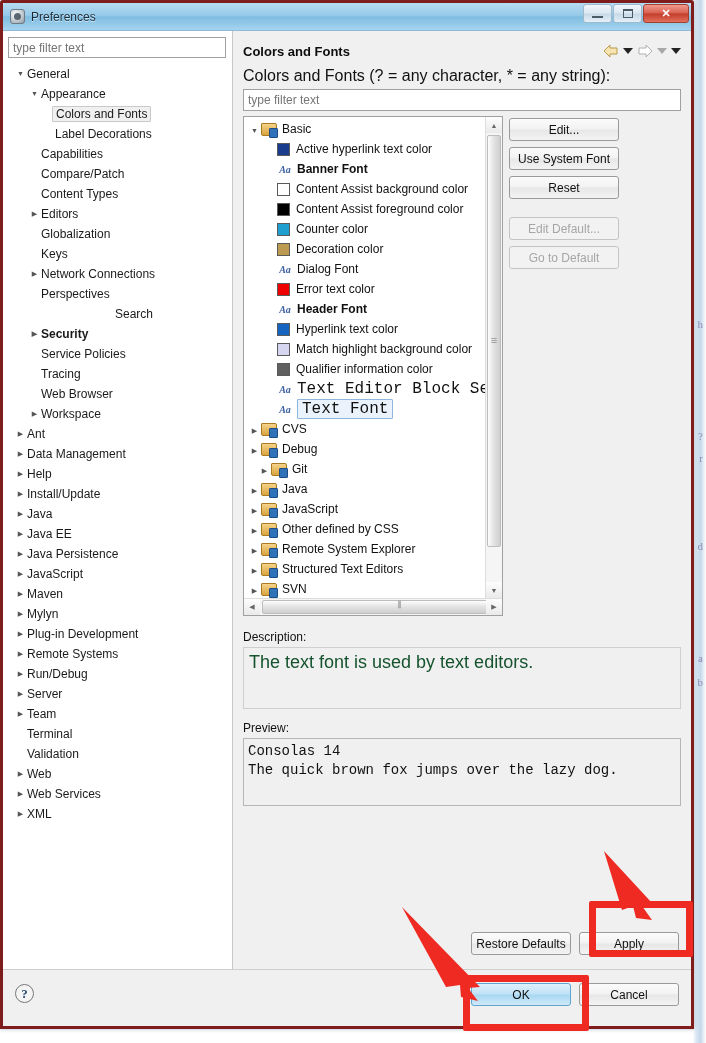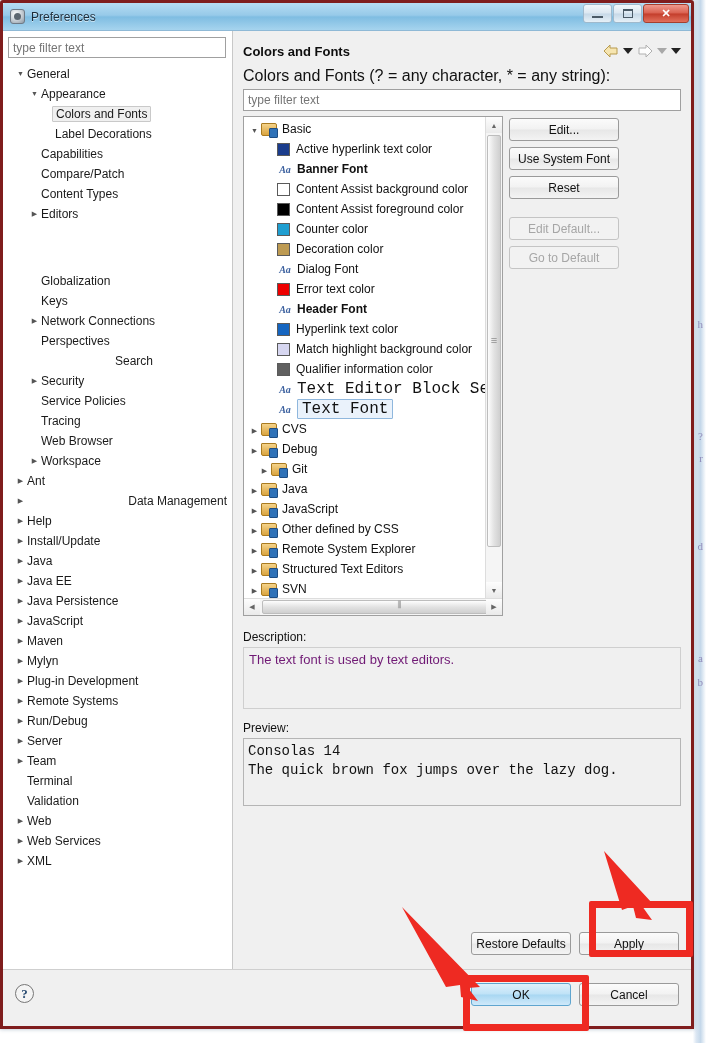--- a/index.html
+++ b/index.html
@@ -282,21 +282,21 @@
   .btn.disabled { color: #a6a6a6; border-color: #c4c4c4; background:#f2f2f2; }
   .btn.gap-top { margin-top: 12px; }
 
   .desc-label { margin-top: 14px; font-size: 12px; color:#111; }
   .desc-box {
     margin-top: 3px;
     height: 62px;
     border: 1px solid #cfcfcf;
     background: #f0f0f0;
     padding: 4px 5px;
-    font-size: 13px; color: #701a75;
+    font-size: 18px; color: #14532d;
   }
   .preview-label { margin-top: 12px; font-size: 12px; color:#111; }
   .preview-box {
     margin-top: 3px;
     height: 68px;
     border: 1px solid #b5b5b5;
     background: #f0f0f0;
     padding: 3px 4px;
     font-family: "Liberation Mono", monospace;
     font-size: 14px; color: #111;
@@ -406,41 +406,41 @@
               <span class="label">Compare/Patch</span>
             </div>
             <div class="tnode" style="padding-left: 20px;">
               <span class="arrow "></span>
               <span class="label">Content Types</span>
             </div>
             <div class="tnode" style="padding-left: 20px;">
               <span class="arrow ar-right"></span>
               <span class="label">Editors</span>
             </div>
-            <div class="tnode" style="padding-left: 20px; margin-top: 47px;">
+            <div class="tnode" style="padding-left: 20px;">
               <span class="arrow "></span>
               <span class="label">Globalization</span>
             </div>
             <div class="tnode" style="padding-left: 20px;">
               <span class="arrow "></span>
               <span class="label">Keys</span>
             </div>
             <div class="tnode" style="padding-left: 20px;">
               <span class="arrow ar-right"></span>
               <span class="label">Network Connections</span>
             </div>
             <div class="tnode" style="padding-left: 20px;">
               <span class="arrow "></span>
               <span class="label">Perspectives</span>
             </div>
             <div class="tnode" style="padding-left: 20px; justify-content: center;">
               <span class="arrow "></span>
               <span class="label">Search</span>
             </div>
-            <div class="tnode" style="padding-left: 20px;">
+            <div class="tnode" style="padding-left: 20px; font-weight: bold;">
               <span class="arrow ar-right"></span>
               <span class="label">Security</span>
             </div>
             <div class="tnode" style="padding-left: 20px;">
               <span class="arrow "></span>
               <span class="label">Service Policies</span>
             </div>
             <div class="tnode" style="padding-left: 20px;">
               <span class="arrow "></span>
               <span class="label">Tracing</span>
@@ -450,21 +450,21 @@
               <span class="label">Web Browser</span>
             </div>
             <div class="tnode" style="padding-left: 20px;">
               <span class="arrow ar-right"></span>
               <span class="label">Workspace</span>
             </div>
             <div class="tnode" style="padding-left: 6px;">
               <span class="arrow ar-right"></span>
               <span class="label">Ant</span>
             </div>
-            <div class="tnode" style="padding-left: 6px; justify-content: space-between;">
+            <div class="tnode" style="padding-left: 6px;">
               <span class="arrow ar-right"></span>
               <span class="label">Data Management</span>
             </div>
             <div class="tnode" style="padding-left: 6px;">
               <span class="arrow ar-right"></span>
               <span class="label">Help</span>
             </div>
             <div class="tnode" style="padding-left: 6px;">
               <span class="arrow ar-right"></span>
               <span class="label">Install/Update</span>

